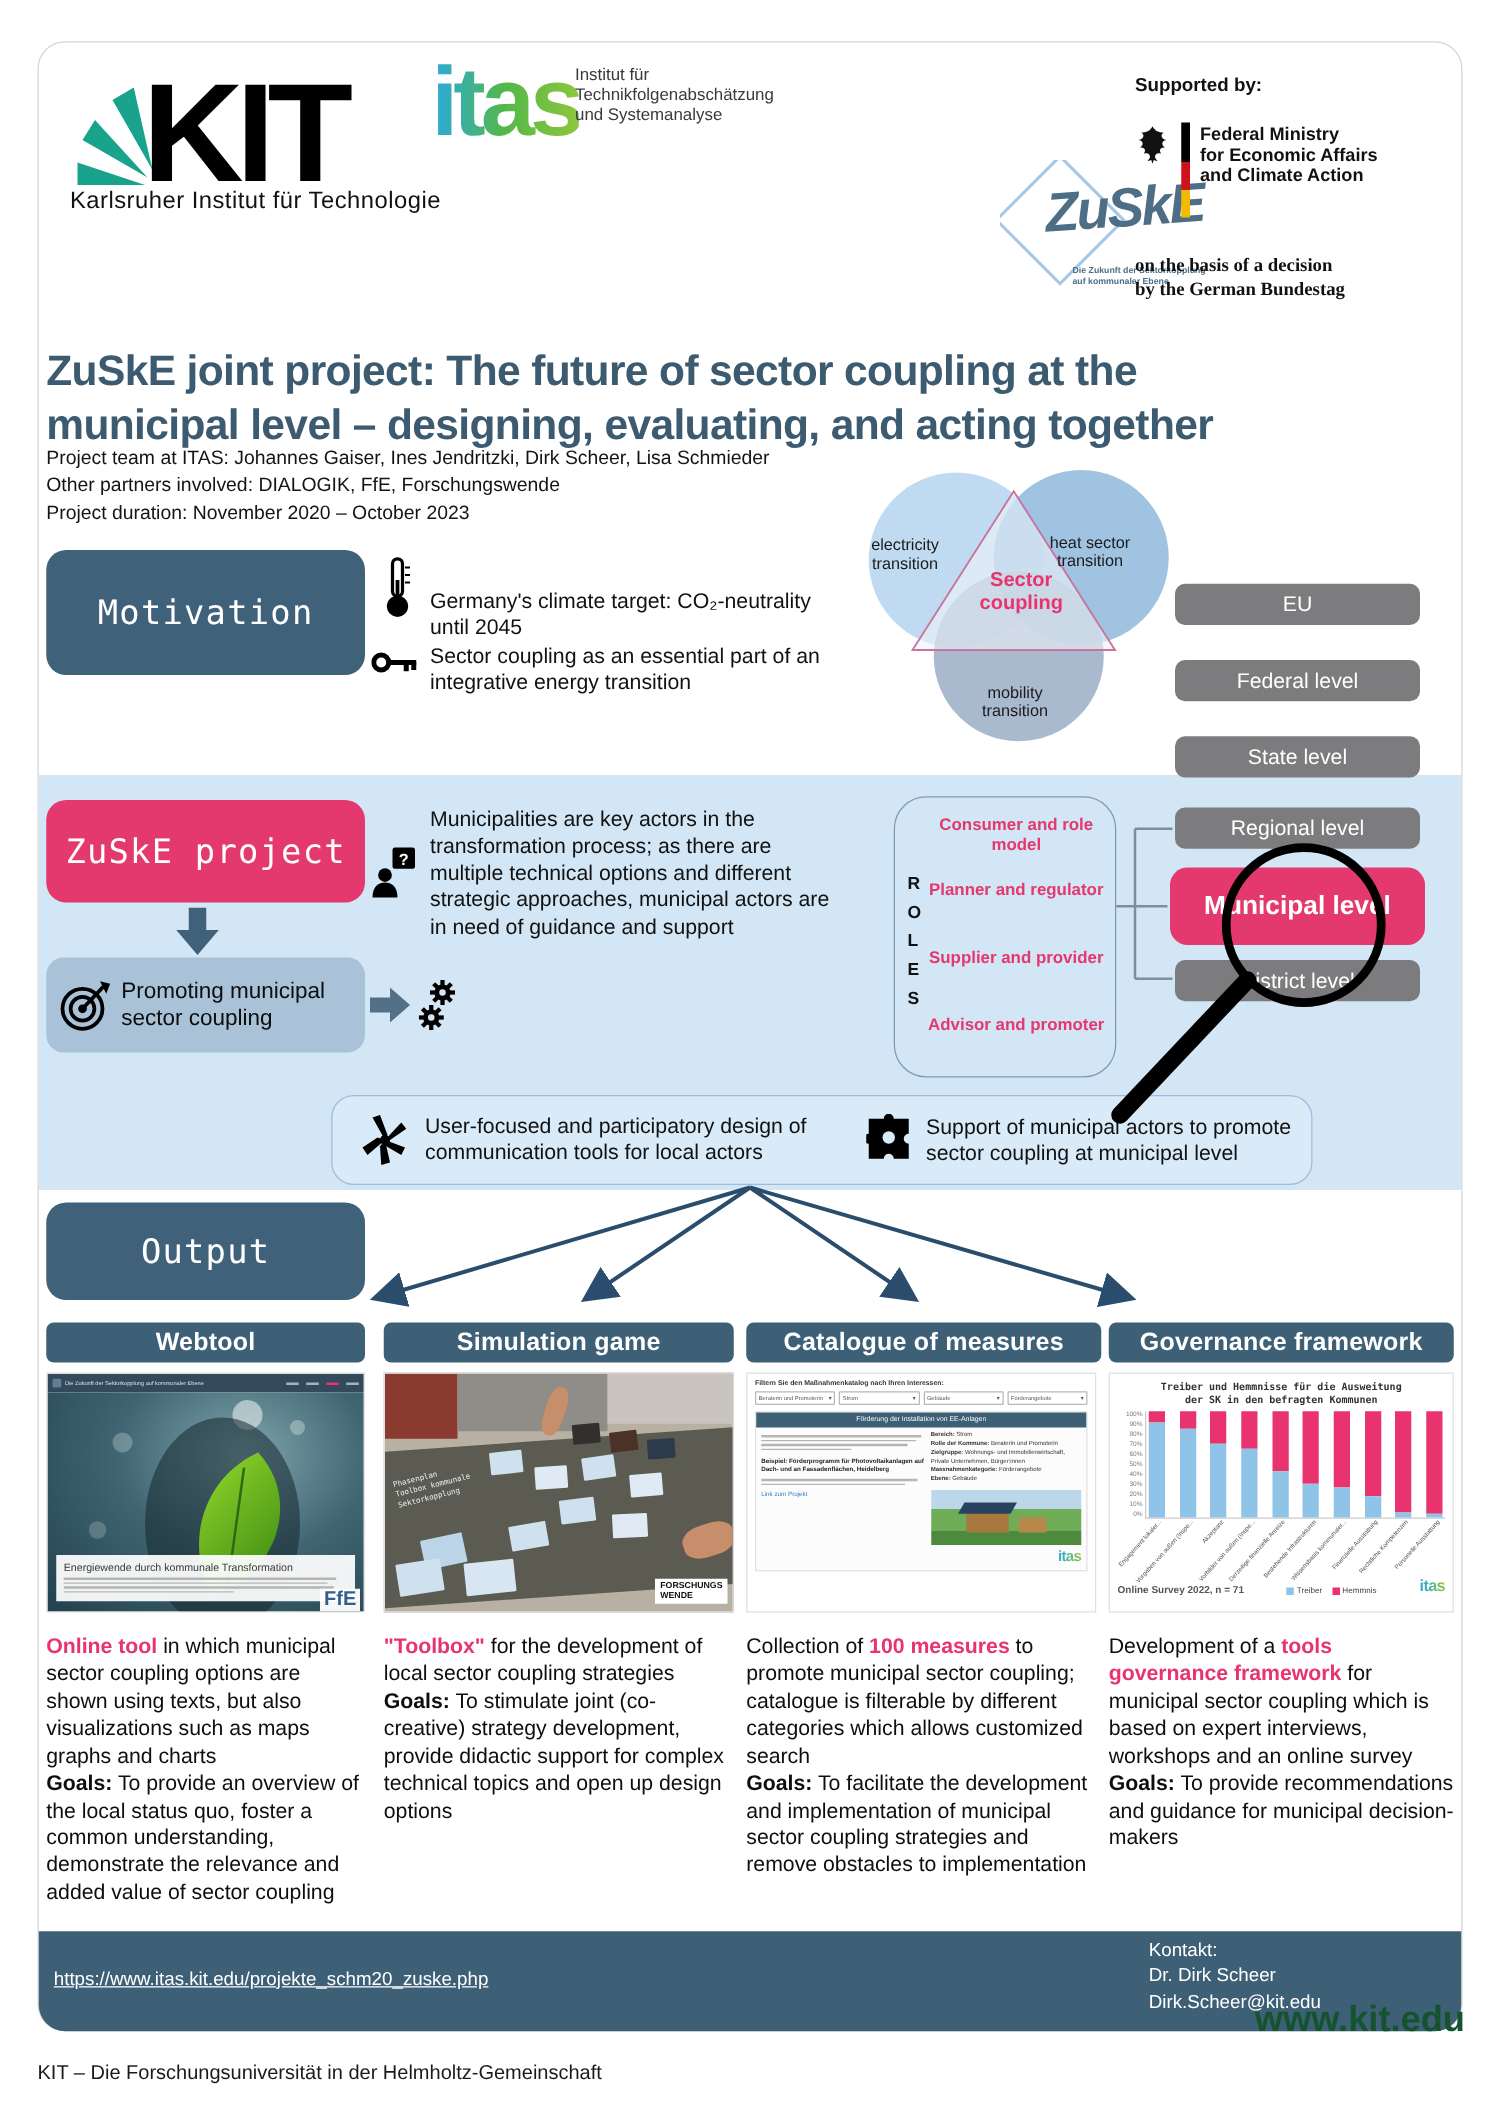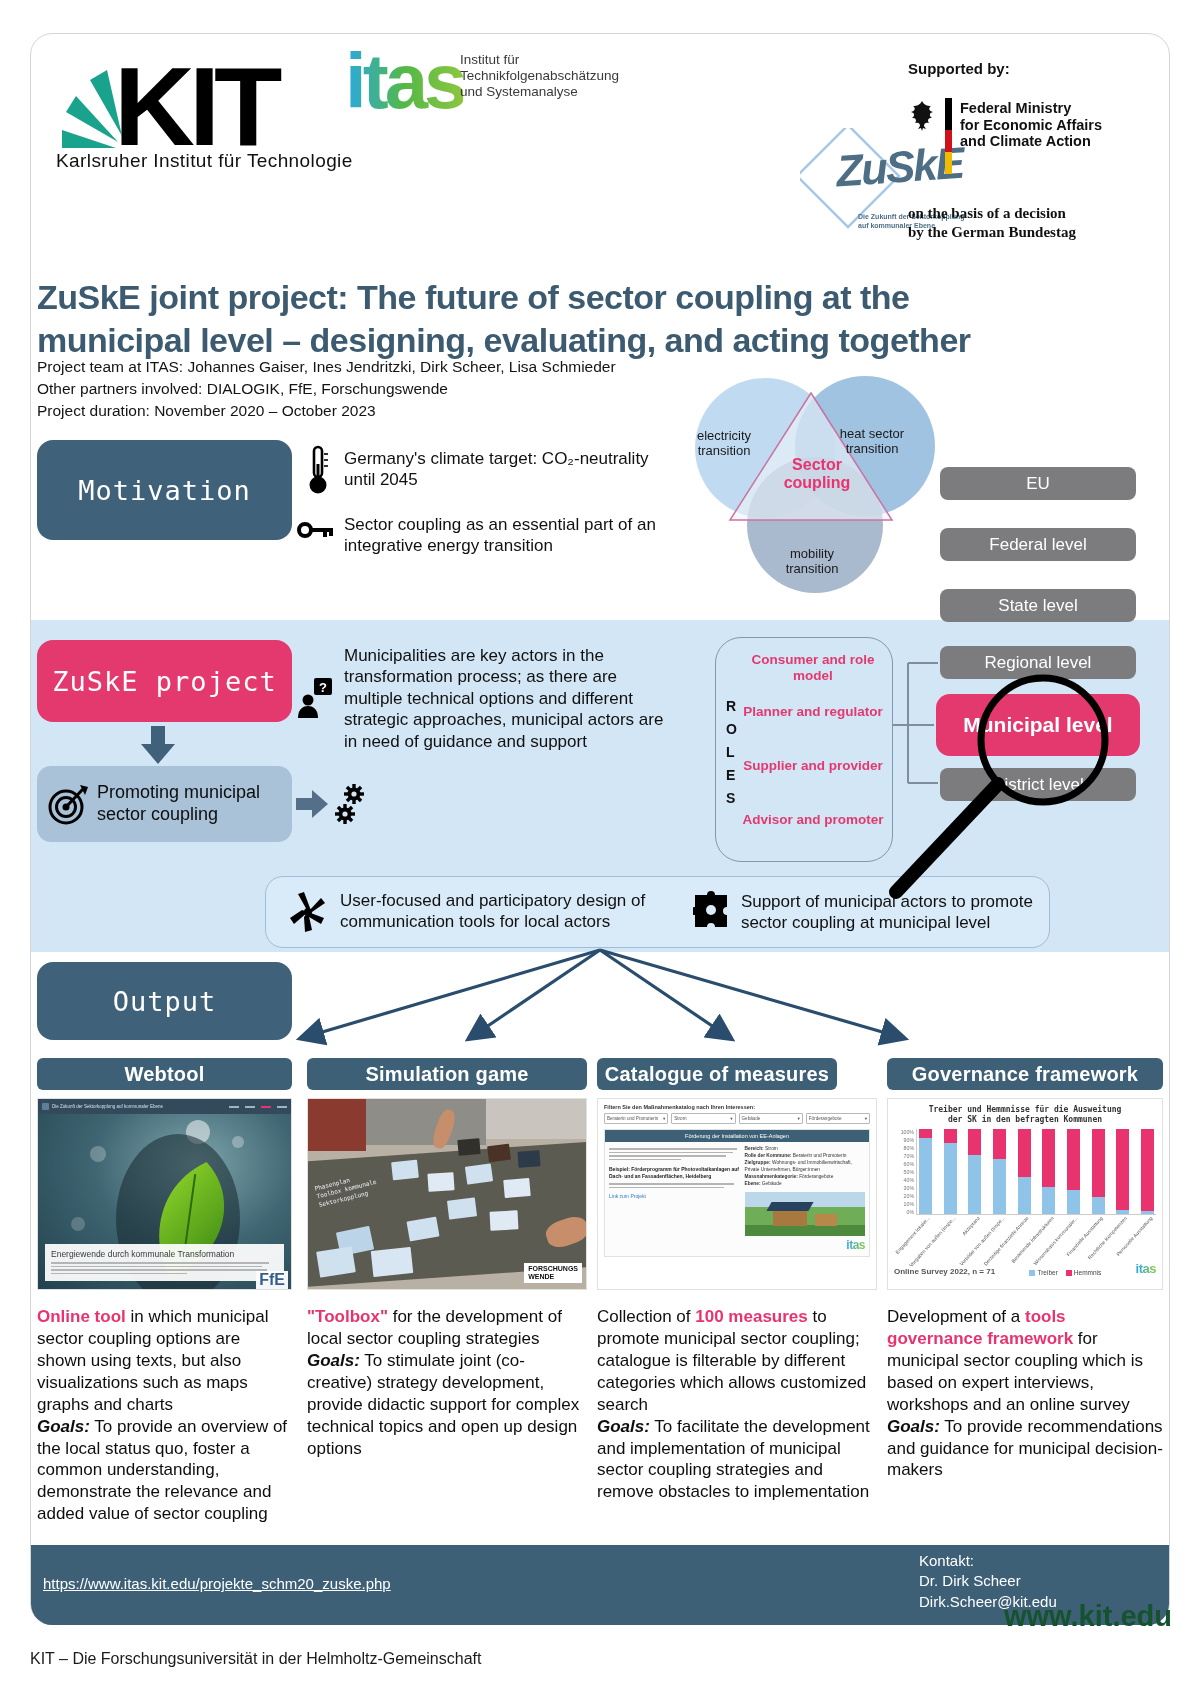--- a/index.html
+++ b/index.html
@@ -66,21 +66,21 @@
           border:1.4px solid #9fbdd8; border-radius:18px; display:flex; align-items:center; }
   .pill-item { display:flex; align-items:flex-start; gap:12px; font-size:17px; color:#111; line-height:1.25; }
 
   
   .col-header { position:absolute; height:32px; background:#3e6077; border-radius:6px; color:#fff;
                 font-size:20px; font-weight:bold; letter-spacing:.2px;
                 display:flex; align-items:center; justify-content:center; top:1058px; }
   .thumb { position:absolute; top:1098px; height:192px; overflow:hidden; border:1px solid #e0e0e0; background:#fff; }
   .desc { position:absolute; top:1306px; font-size:17px; color:#0e0e0e; line-height:1.29; }
   .hl { color:#e8336e; font-weight:bold; }
-  .goals-label { font-weight:bold;font-style:italic; }
+  .goals-label { font-weight:bold; }
 
   
   .wt-nav { height:15px; background:#33495c; color:#cfe0ee; font-size:4.5px; display:flex;
             align-items:center; padding:0 4px; gap:3px; }
   .wt-nav .dash { width:10px; height:2px; background:#9db4c6; margin-left:3px; }
   .wt-hero { position:relative; height:177px;
              background:radial-gradient(ellipse at 62% 28%, #7fa6ad 0%, #3f6672 45%, #22404e 100%); }
   .wt-cap { position:absolute; left:7px; right:7px; bottom:10px; background:rgba(255,255,255,.93);
             padding:5px 6px; }
   .wt-cap-title { font-size:8.5px; color:#3a3a3a; margin-bottom:3px; }
@@ -256,21 +256,21 @@
   <div class="bullet-icon" style="left:298px;top:444px;">
     <svg width="26" height="52" viewBox="0 0 26 52">
       <rect x="9" y="3" width="8" height="30" rx="4" fill="none" stroke="#000" stroke-width="2.6"></rect>
       <circle cx="13" cy="41" r="8.5" fill="#000"></circle>
       <line x1="13" y1="20" x2="13" y2="36" stroke="#000" stroke-width="3"></line>
       <line x1="19" y1="10" x2="23" y2="10" stroke="#000" stroke-width="1.6"></line>
       <line x1="19" y1="16" x2="23" y2="16" stroke="#000" stroke-width="1.6"></line>
       <line x1="19" y1="22" x2="23" y2="22" stroke="#000" stroke-width="1.6"></line>
     </svg>
   </div>
-  <div class="bullet-text" style="left:344px;top:448px;width:330px;">Germany's climate target: CO₂-neutrality until 2045</div>
+  <div class="bullet-text" style="left:344px;top:470px;width:330px;">Germany's climate target: CO₂-neutrality until 2045</div>
   <div class="bullet-icon" style="left:296px;top:518px;">
     <svg width="38" height="24" viewBox="0 0 38 24">
       <circle cx="8" cy="12" r="6" fill="none" stroke="#000" stroke-width="4"></circle>
       <line x1="14" y1="12" x2="36" y2="12" stroke="#000" stroke-width="4"></line>
       <line x1="28" y1="12" x2="28" y2="19" stroke="#000" stroke-width="4"></line>
       <line x1="34" y1="12" x2="34" y2="18" stroke="#000" stroke-width="4"></line>
     </svg>
   </div>
   <div class="bullet-text" style="left:344px;top:514px;width:330px;">Sector coupling as an essential part of an integrative energy transition</div>
 
@@ -387,21 +387,21 @@
       <line x1="350" y1="2" x2="220" y2="90" marker-end="url(#ah)"></line>
       <line x1="350" y1="2" x2="480" y2="90" marker-end="url(#ah)"></line>
       <line x1="350" y1="2" x2="653" y2="90" marker-end="url(#ah)"></line>
     </g>
   </svg>
 
   <div class="label-box slate" style="top:962px;height:78px;">Output</div>
 
   <div class="col-header" style="left:37px;width:255px;">Webtool</div>
   <div class="col-header" style="left:307px;width:280px;">Simulation game</div>
-  <div class="col-header" style="left:597px;width:240px;">Catalogue of measures</div>
+  <div class="col-header" style="left:597px;width:284px;">Catalogue of measures</div>
   <div class="col-header" style="left:887px;width:276px;">Governance framework</div>
 
   <div class="thumb" style="left:37px;width:255px;">
     <div class="wt-nav">
       <span style="width:7px;height:7px;background:#5f7f96;border-radius:1px;display:inline-block;"></span>
       <span>Die Zukunft der Sektorkopplung auf kommunaler Ebene</span>
       <span style="flex:1"></span>
       <span class="dash"></span>
         <span class="dash"></span>
         <span class="dash" style="background:#e8336e;"></span>

